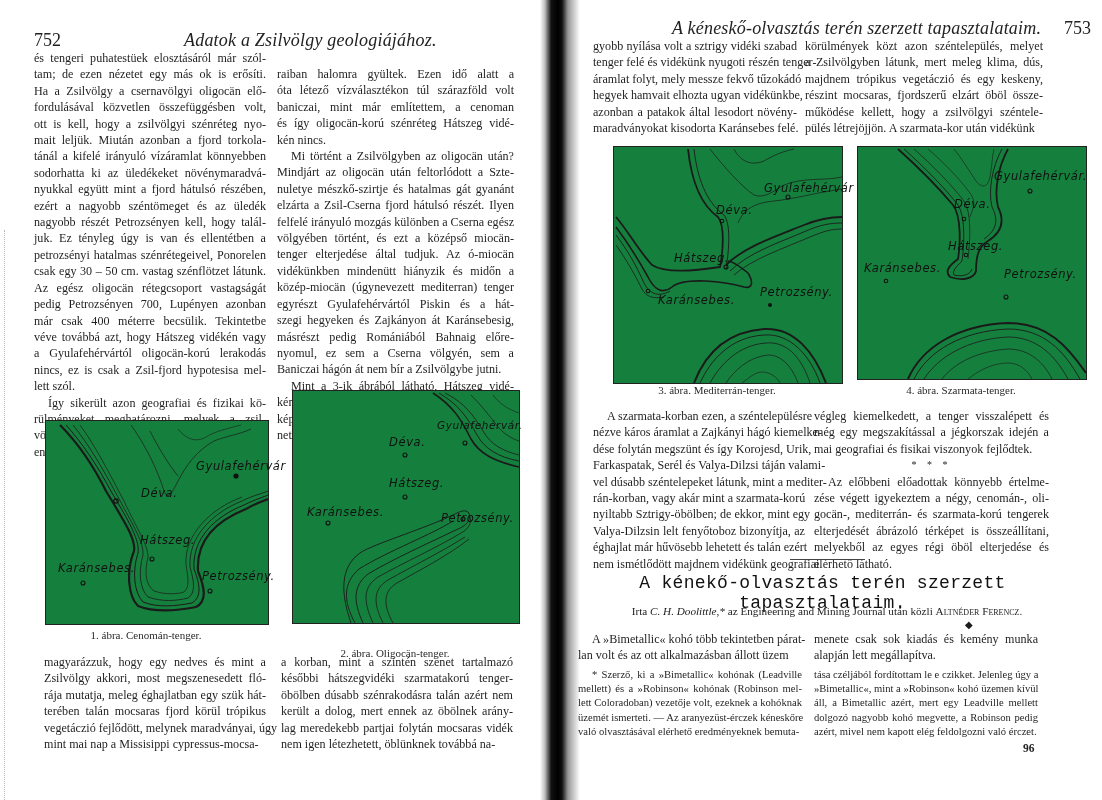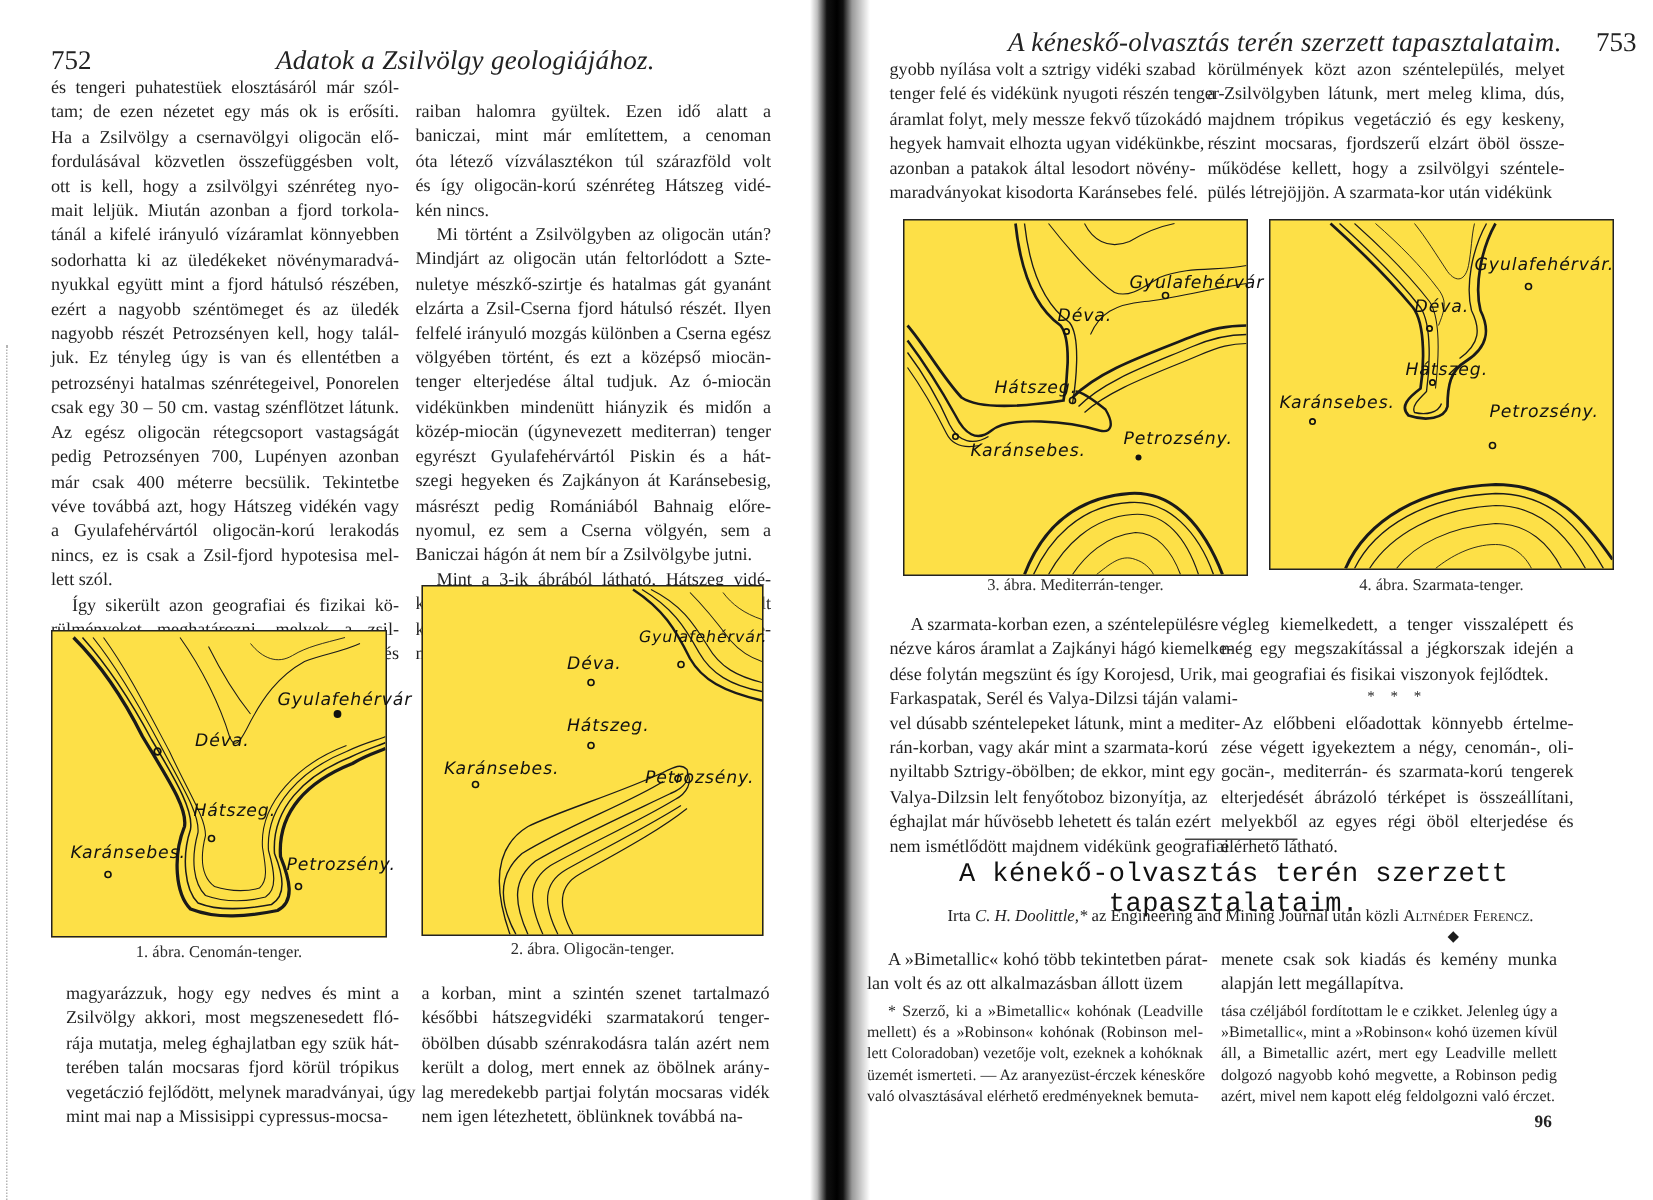--- a/index.html
+++ b/index.html
@@ -28,21 +28,21 @@
   .running-head .pno { position: absolute; top: 0; }
 
   .col {
     position: absolute; font-size: 12.1px; line-height: 16.4px;
     text-align: justify; color: #1f1f1f;
   }
   .line { display: block; text-align: justify; text-align-last: justify; white-space: nowrap; }
   .line.last { text-align-last: left; }
 
   .figure {
-    position: absolute; border: 1.5px solid #222; background: #fde047;
+    position: absolute; border: 1.5px solid #222; background: #15803d; margin-left: 11px;
   }
   .figure svg { position: absolute; left: 0; top: 0; width: 100%; height: 100%; }
   .figure .lbl {
     position: absolute; font-family: "DejaVu Sans", sans-serif; font-size: 11.5px;
     color: #111; font-style: italic; letter-spacing: 0.6px; white-space: nowrap;
   }
   .caption {
     position: absolute; font-size: 11px; color: #2a2a2a; text-align: center;
     white-space: nowrap;
   }
@@ -96,22 +96,22 @@
       <span class="line">a Gyulafehérvártól oligocän-korú lerakodás</span>
       <span class="line">nincs, ez is csak a Zsil-fjord hypotesisa mel-</span>
       <span class="line last">lett szól.</span>
       <span class="line" style="text-indent: 14px;">Így sikerült azon geografiai és fizikai kö-</span>
       <span class="line">rülményeket meghatározni, melyek a zsil-</span>
       <span class="line">völgyi szénréteg keletkezését befolyásolták és</span>
       <span class="line last">ennek folytán a nagy flötzek képződését úgy</span>
     </div>
   <div class="col" id="l-c2-top" style="left:277px;top:66px;width:237px;">
       <span class="line">raiban halomra gyültek. Ezen idő alatt a</span>
+      <span class="line">óta létező vízválasztékon túl szárazföld volt</span>
       <span class="line">baniczai, mint már említettem, a cenoman</span>
-      <span class="line">óta létező vízválasztékon túl szárazföld volt</span>
       <span class="line">és így oligocän-korú szénréteg Hátszeg vidé-</span>
       <span class="line last">kén nincs.</span>
       <span class="line" style="text-indent: 14px;">Mi történt a Zsilvölgyben az oligocän után?</span>
       <span class="line">Mindjárt az oligocän után feltorlódott a Szte-</span>
       <span class="line">nuletye mészkő-szirtje és hatalmas gát gyanánt</span>
       <span class="line">elzárta a Zsil-Cserna fjord hátulsó részét. Ilyen</span>
       <span class="line">felfelé irányuló mozgás különben a Cserna egész</span>
       <span class="line">völgyében történt, és ezt a középső miocän-</span>
       <span class="line">tenger elterjedése által tudjuk. Az ó-miocän</span>
       <span class="line">vidékünkben mindenütt hiányzik és midőn a</span>
@@ -171,21 +171,21 @@
       <circle cx="35" cy="132" r="2" fill="none" stroke="#111" stroke-width="1.1"></circle>
       <circle cx="172" cy="52" r="2" fill="none" stroke="#111" stroke-width="1.1"></circle>
       <circle cx="170" cy="128" r="2" fill="none" stroke="#111" stroke-width="1.1"></circle>
     </svg>
     <span class="lbl" style="left:144px;top:28px;font-size:10.5px;">Gyulafehérvár.</span>
     <span class="lbl" style="left:96px;top:44px;">Déva.</span>
     <span class="lbl" style="left:96px;top:85px;">Hátszeg.</span>
     <span class="lbl" style="left:14px;top:114px;">Karánsebes.</span>
     <span class="lbl" style="left:148px;top:120px;">Petrozsény.</span>
   </div>
-  <div class="caption" style="left:281px;top:627px;width:228px;">2. ábra. Oligocän-tenger.</div>
+  <div class="caption" style="left:281px;top:647px;width:228px;">2. ábra. Oligocän-tenger.</div>
 
   <div class="col" id="l-c1-bot" style="left:44px;top:654px;width:222px;">
       <span class="line">magyarázzuk, hogy egy nedves és mint a</span>
       <span class="line">Zsilvölgy akkori, most megszenesedett fló-</span>
       <span class="line">rája mutatja, meleg éghajlatban egy szük hát-</span>
       <span class="line">terében talán mocsaras fjord körül trópikus</span>
       <span class="line">vegetáczió fejlődött, melynek maradványai, úgy</span>
       <span class="line last">mint mai nap a Missisippi cypressus-mocsa-</span>
     </div>
   <div class="col" id="l-c2-bot" style="left:281px;top:654px;width:232px;">

